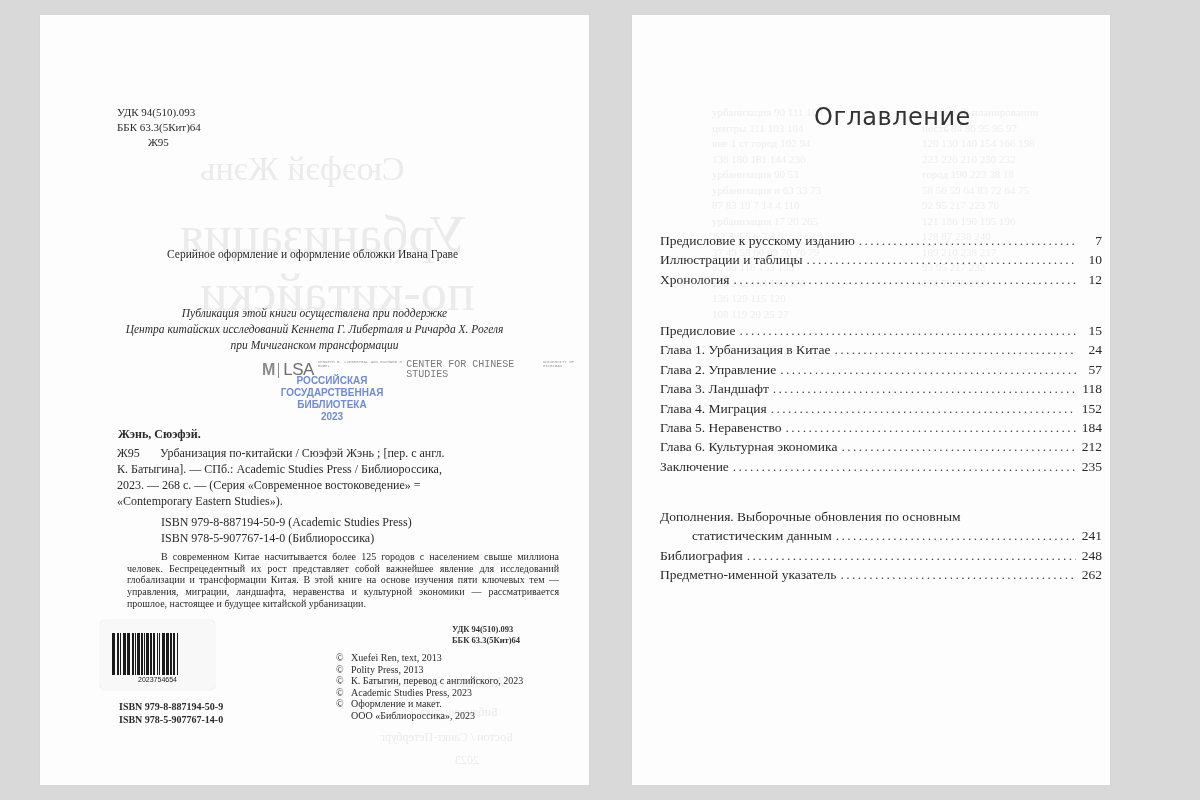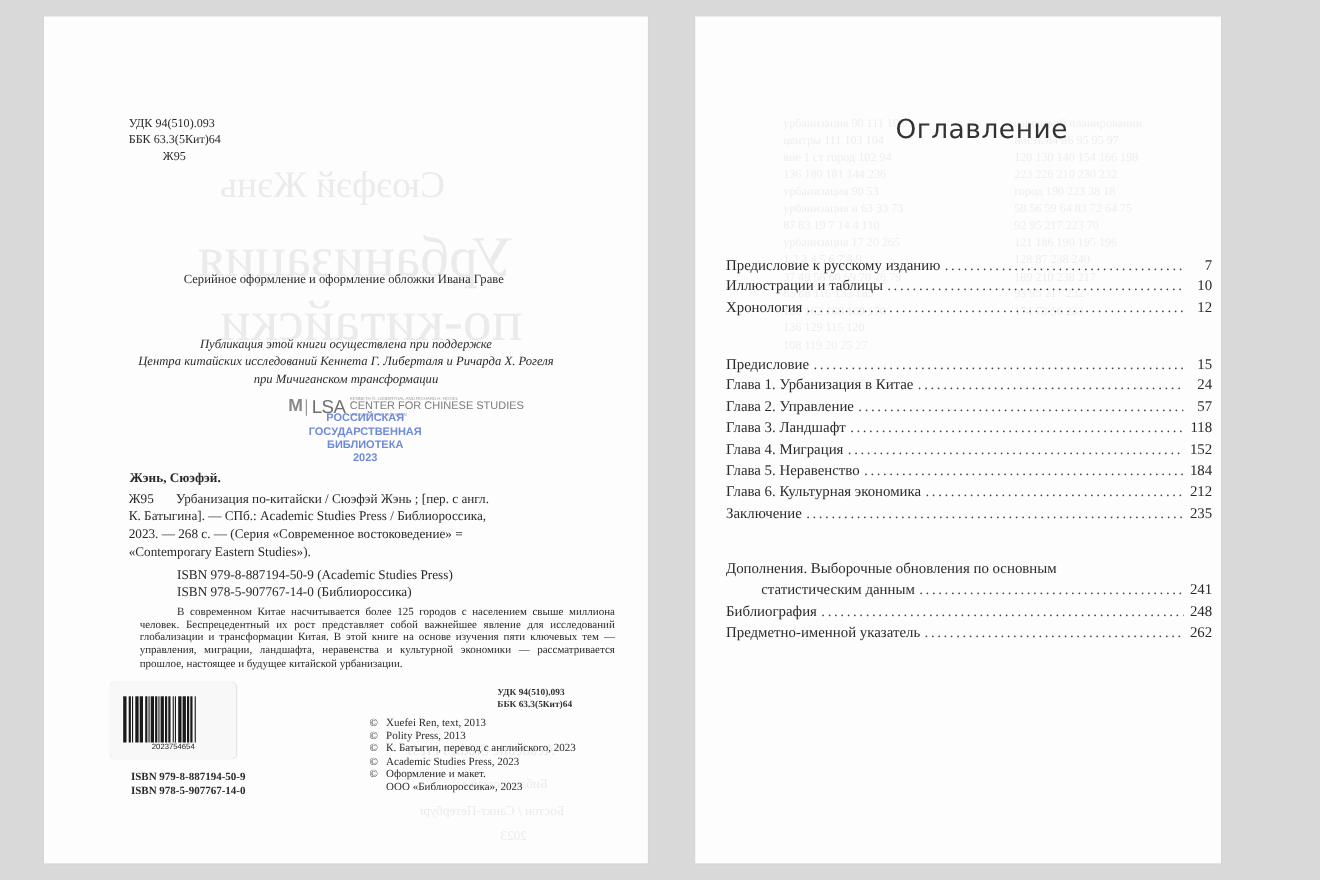--- a/index.html
+++ b/index.html
@@ -22,21 +22,21 @@
   
   .codes { position: absolute; left: 77px; top: 90px; font-size: 11px; line-height: 15px; font-family: "Liberation Serif", serif; }
   .codes div { white-space: nowrap; }
   .codes .indent { padding-left: 31px; }
   .centered { position: absolute; left: 0; width: 549px; text-align: center; font-family: "Liberation Serif", serif; font-size: 11.5px; }
   .italic { font-style: italic; line-height: 16px; font-size: 11.5px; }
   .logo-row { position: absolute; left: 222px; top: 345px; display: flex; align-items: center; gap: 4px; color: #7f7f7f; }
   .logo-m { font-family: "Liberation Sans", sans-serif; font-weight: bold; font-size: 16px; letter-spacing: -1px; color: #8a8a8a; }
   .logo-bar { width: 1px; height: 15px; background: #8a8a8a; }
   .logo-lsa { font-family: "Liberation Sans", sans-serif; font-size: 17px; color: #6f6f6f; letter-spacing: -0.5px; }
-  .logo-text { display: flex; flex-direction: column; font-family: Liberation Sans, sans-serif; line-height: 1; }
+  .logo-text { display: flex; flex-direction: row; font-family: Liberation Mono, monospace; line-height: 1; }
   .logo-small { font-size: 4px; color: #9a9a9a; }
   .logo-ccs { font-size: 10px; color: #7a7a7a; }
   .stamp { position: absolute; left: 232px; top: 360px; width: 120px; text-align: center; color: #6f8ad8; font-family: "Liberation Sans", sans-serif; font-weight: bold; font-size: 10px; line-height: 12px; }
   .author { position: absolute; left: 78px; top: 412px; font-weight: bold; font-size: 12px; font-family: "Liberation Serif", serif; }
   .biblio { position: absolute; left: 77px; top: 430px; width: 440px; font-family: "Liberation Serif", serif; font-size: 12px; line-height: 16px; }
   .biblio .row { display: flex; }
   .biblio .code { width: 41px; flex: none; }
   .biblio .cont { white-space: nowrap; }
   .isbn-block { position: absolute; left: 121px; top: 499px; font-family: "Liberation Serif", serif; font-size: 12px; line-height: 16px; }
   .abstract { position: absolute; left: 77px; top: 536px; width: 432px; font-family: "Liberation Serif", serif; font-size: 10px; line-height: 11.7px; text-indent: 34px; text-align: justify; margin-left: 10px; }

